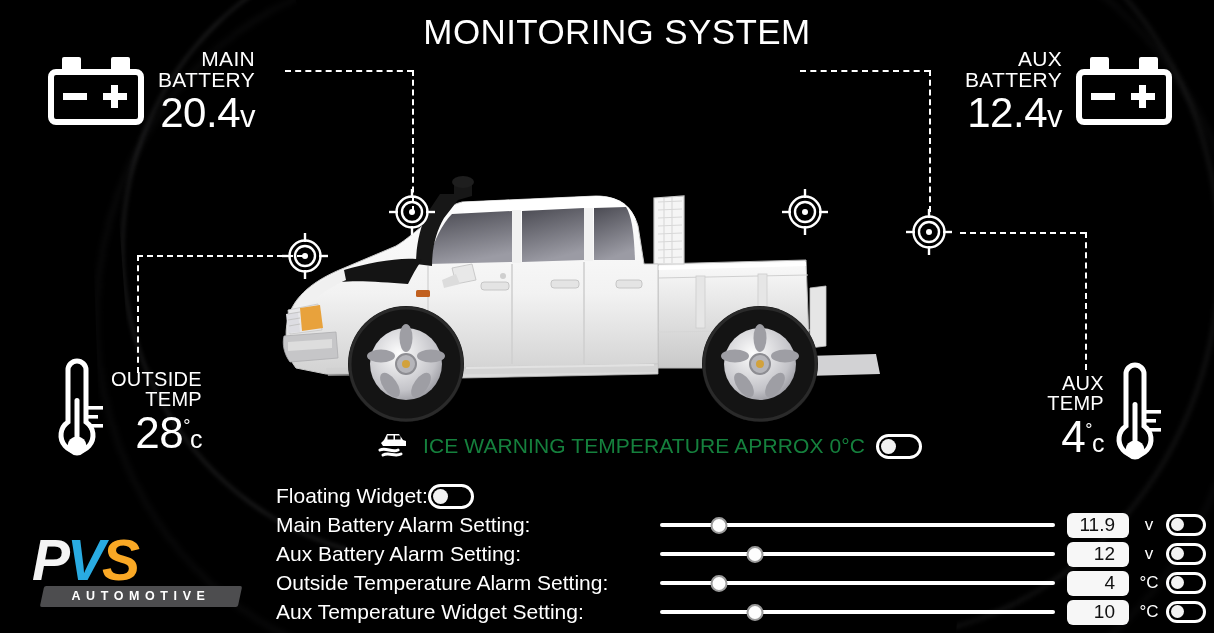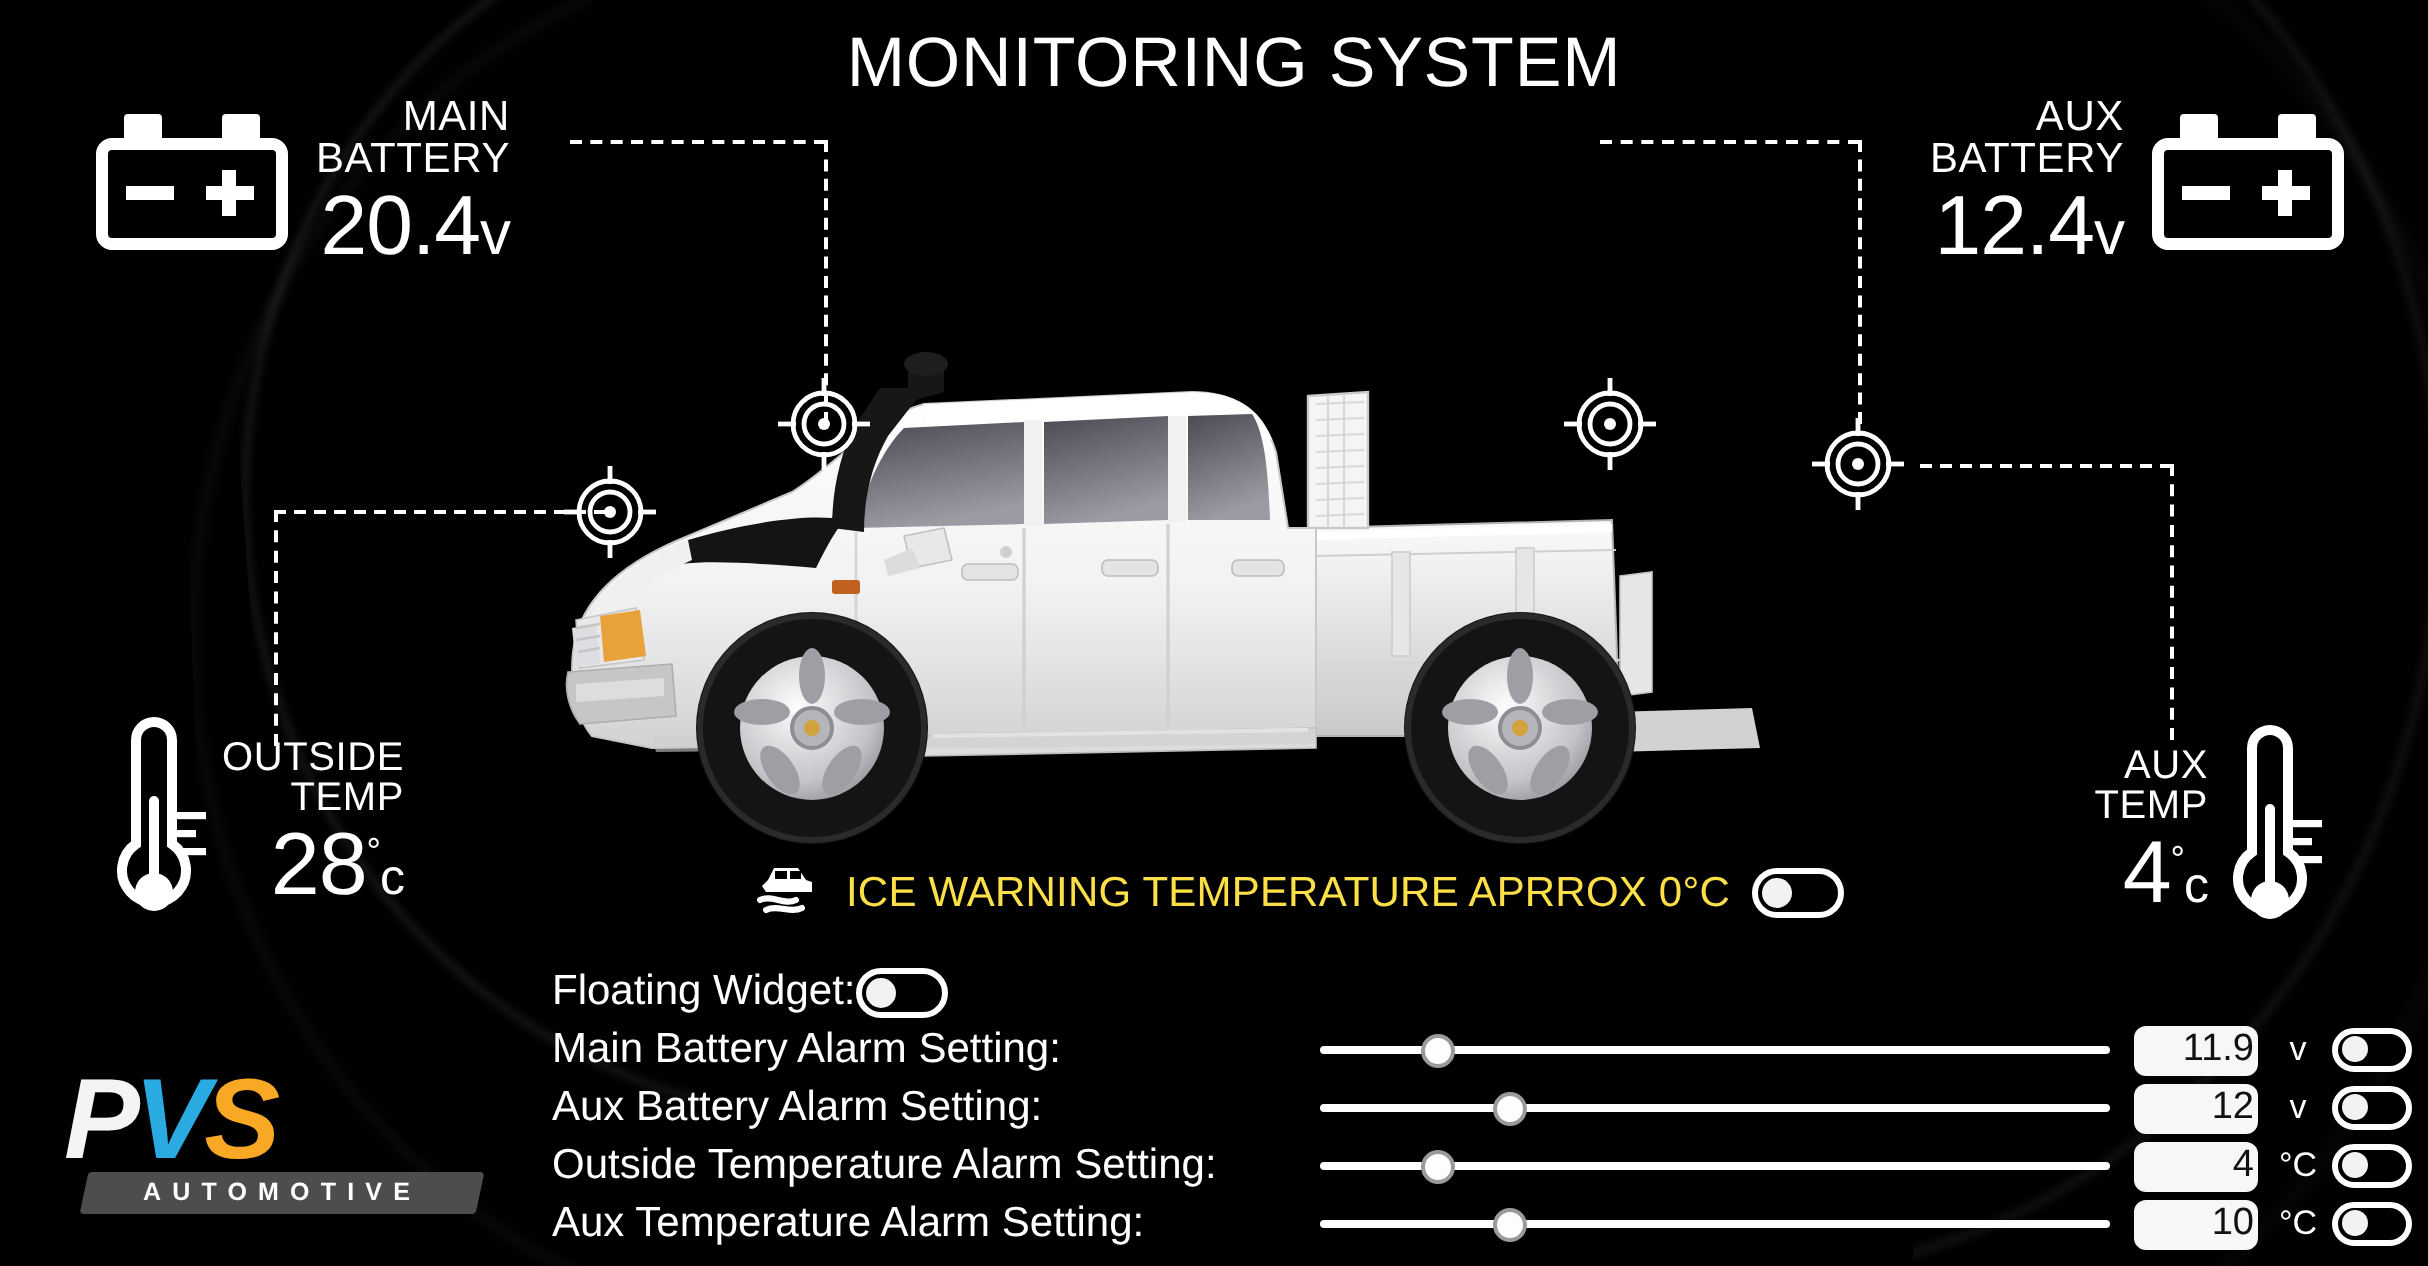--- a/index.html
+++ b/index.html
@@ -128,21 +128,21 @@
 
   
   #vehicle { position: absolute; left: 266px; top: 168px; width: 700px; height: 262px; }
 
   
   #ice-row {
     position: absolute; left: 378px; top: 430px;
     display: flex; align-items: center; gap: 11px;
   }
   #ice-row .ice-label {
-    color: #fde047; font-size: 21px; letter-spacing: 0.1px;
+    color: #15803d; font-size: 21px; letter-spacing: 0.1px;
   }
 
   
   .toggle {
     position: relative; width: 46px; height: 25px;
     border: 3px solid #fff; border-radius: 14px;
     background: #000; flex: none;
   }
   .toggle .knob {
     position: absolute; left: 2px; top: 2px;
@@ -174,21 +174,21 @@
     border-radius: 50%; background: #fdfdfd;
     border: 2px solid #9a9a9a;
     transform: translateX(-50%);
   }
 
   .valuebox {
     width: 62px; height: 25px; flex: none;
     background: #f7f7f7; border-radius: 6px;
     color: #111; font-size: 19px;
     display: flex; align-items: center; justify-content: flex-end;
-    padding-right: 2px;
+    padding-right: 14px;
   }
   .unit-lbl {
     color: #fff; font-size: 17px; width: 34px; flex: none;
     text-align: center; margin-left: 3px;
   }
 
   
   #logo {
     position: absolute; left: 26px; top: 528px; width: 228px; height: 88px;
   }
@@ -553,21 +553,21 @@
         </span>
         <span class="valuebox">4</span>
         <span class="unit-lbl">°C</span>
         <span class="toggle small">
             <span class="knob"></span>
           </span>
       </span>
     </div>
 
     <div class="set-row">
-      <span class="set-label">Aux Temperature Alarm Setting:</span>
+      <span class="set-label">Aux Temperature Widget Setting:</span>
       <span class="set-controls">
         <span class="slider">
           <span class="track"></span>
           <span class="knob" style="left:24%;"></span>
         </span>
         <span class="valuebox">10</span>
         <span class="unit-lbl">°C</span>
         <span class="toggle small">
             <span class="knob"></span>
           </span>

